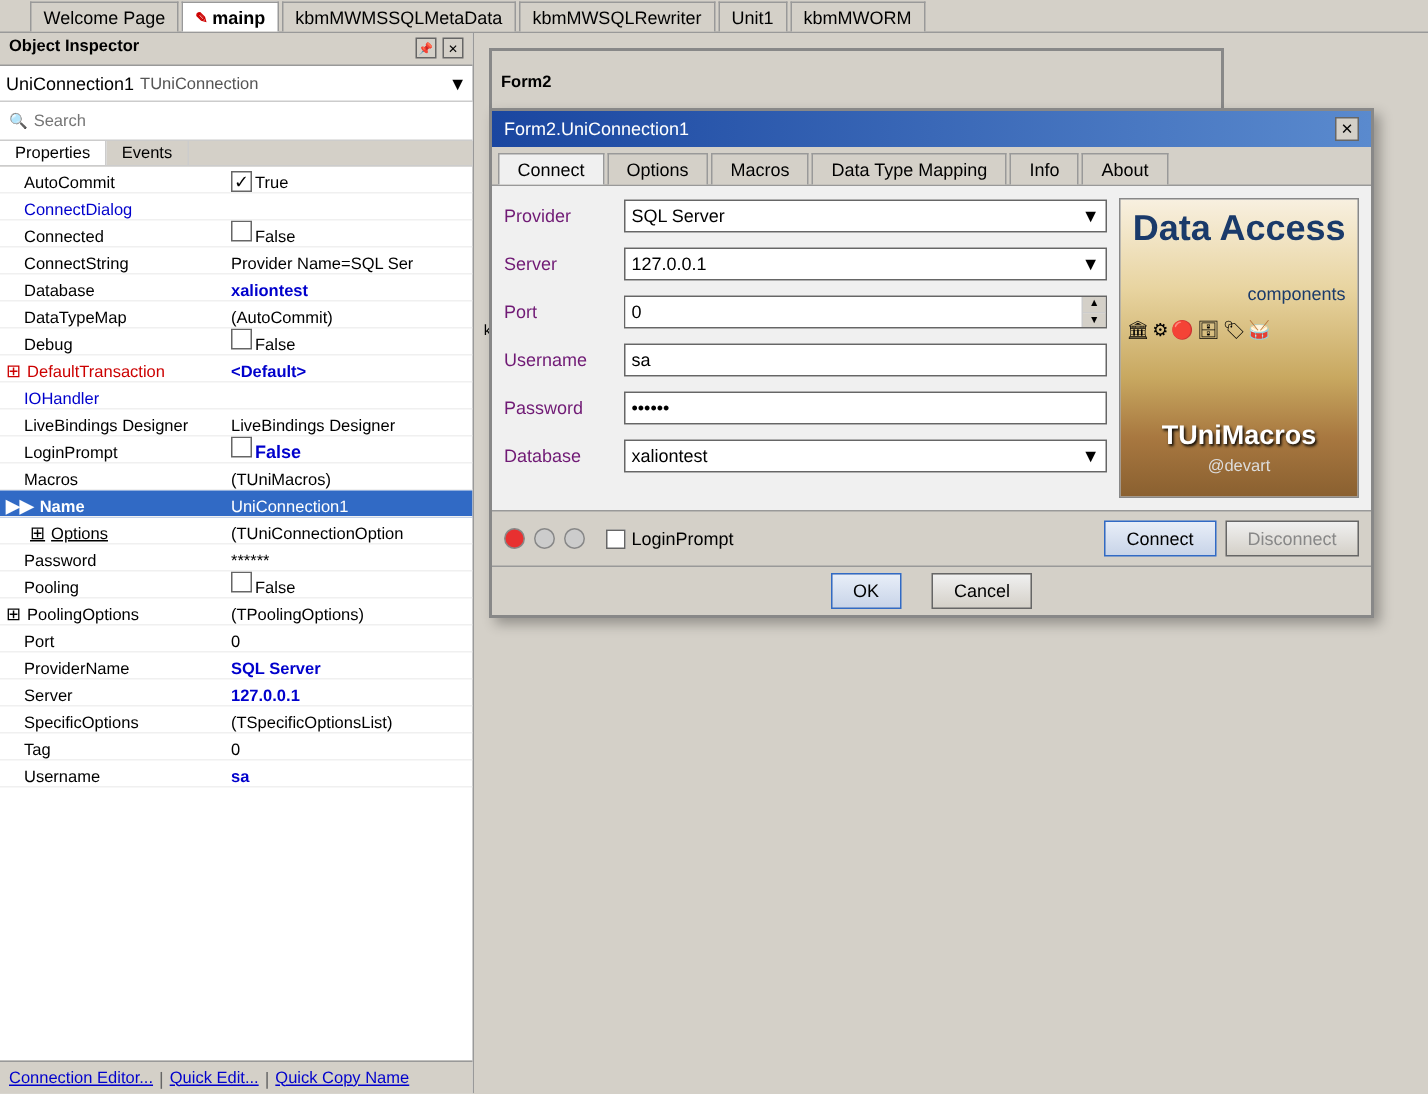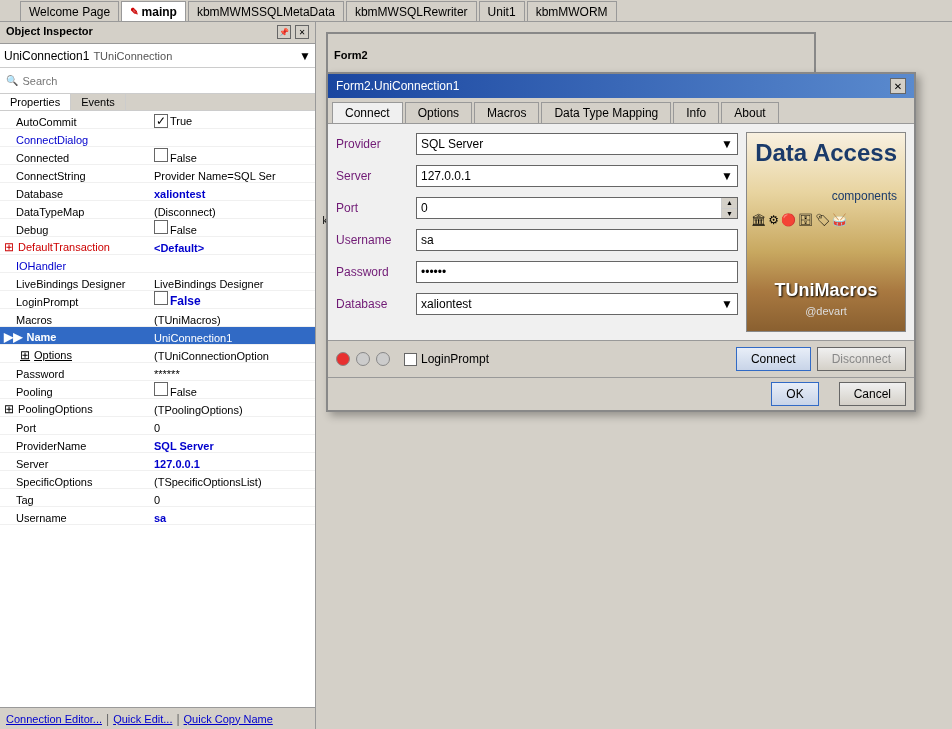--- a/index.html
+++ b/index.html
@@ -420,21 +420,21 @@
       align-items: center;
     }
     .btn.primary {
       background: linear-gradient(to bottom, #e8eef8, #c8d4e8);
       border-color: #316ac5;
     }
     .btn.disabled { color: #888; cursor: default; }
 
     .dialog-ok-cancel {
       display: flex;
-      justify-content: flex-end;
+      justify-content: center;
       padding: 4px 8px;
       gap: 20px;
       border-top: 1px solid #999;
       background: #d4d0c8;
     }
   </style>
 </head>
 <body>
 
 <div class="tab-bar">
@@ -512,21 +512,21 @@
         <div class="prop-value">Provider Name=SQL Ser</div>
       </div>
 
       <div class="prop-row">
         <div class="prop-name" style="padding-left:16px;">Database</div>
         <div class="prop-value blue bold">xaliontest</div>
       </div>
 
       <div class="prop-row">
         <div class="prop-name" style="padding-left:16px;">DataTypeMap</div>
-        <div class="prop-value">(Disconnect)</div>
+        <div class="prop-value">(AutoCommit)</div>
       </div>
 
       <div class="prop-row">
         <div class="prop-name" style="padding-left:16px;">Debug</div>
         <div class="prop-value">
           <span class="checkbox-val"></span>False
         </div>
       </div>
 
       <div class="prop-row">

